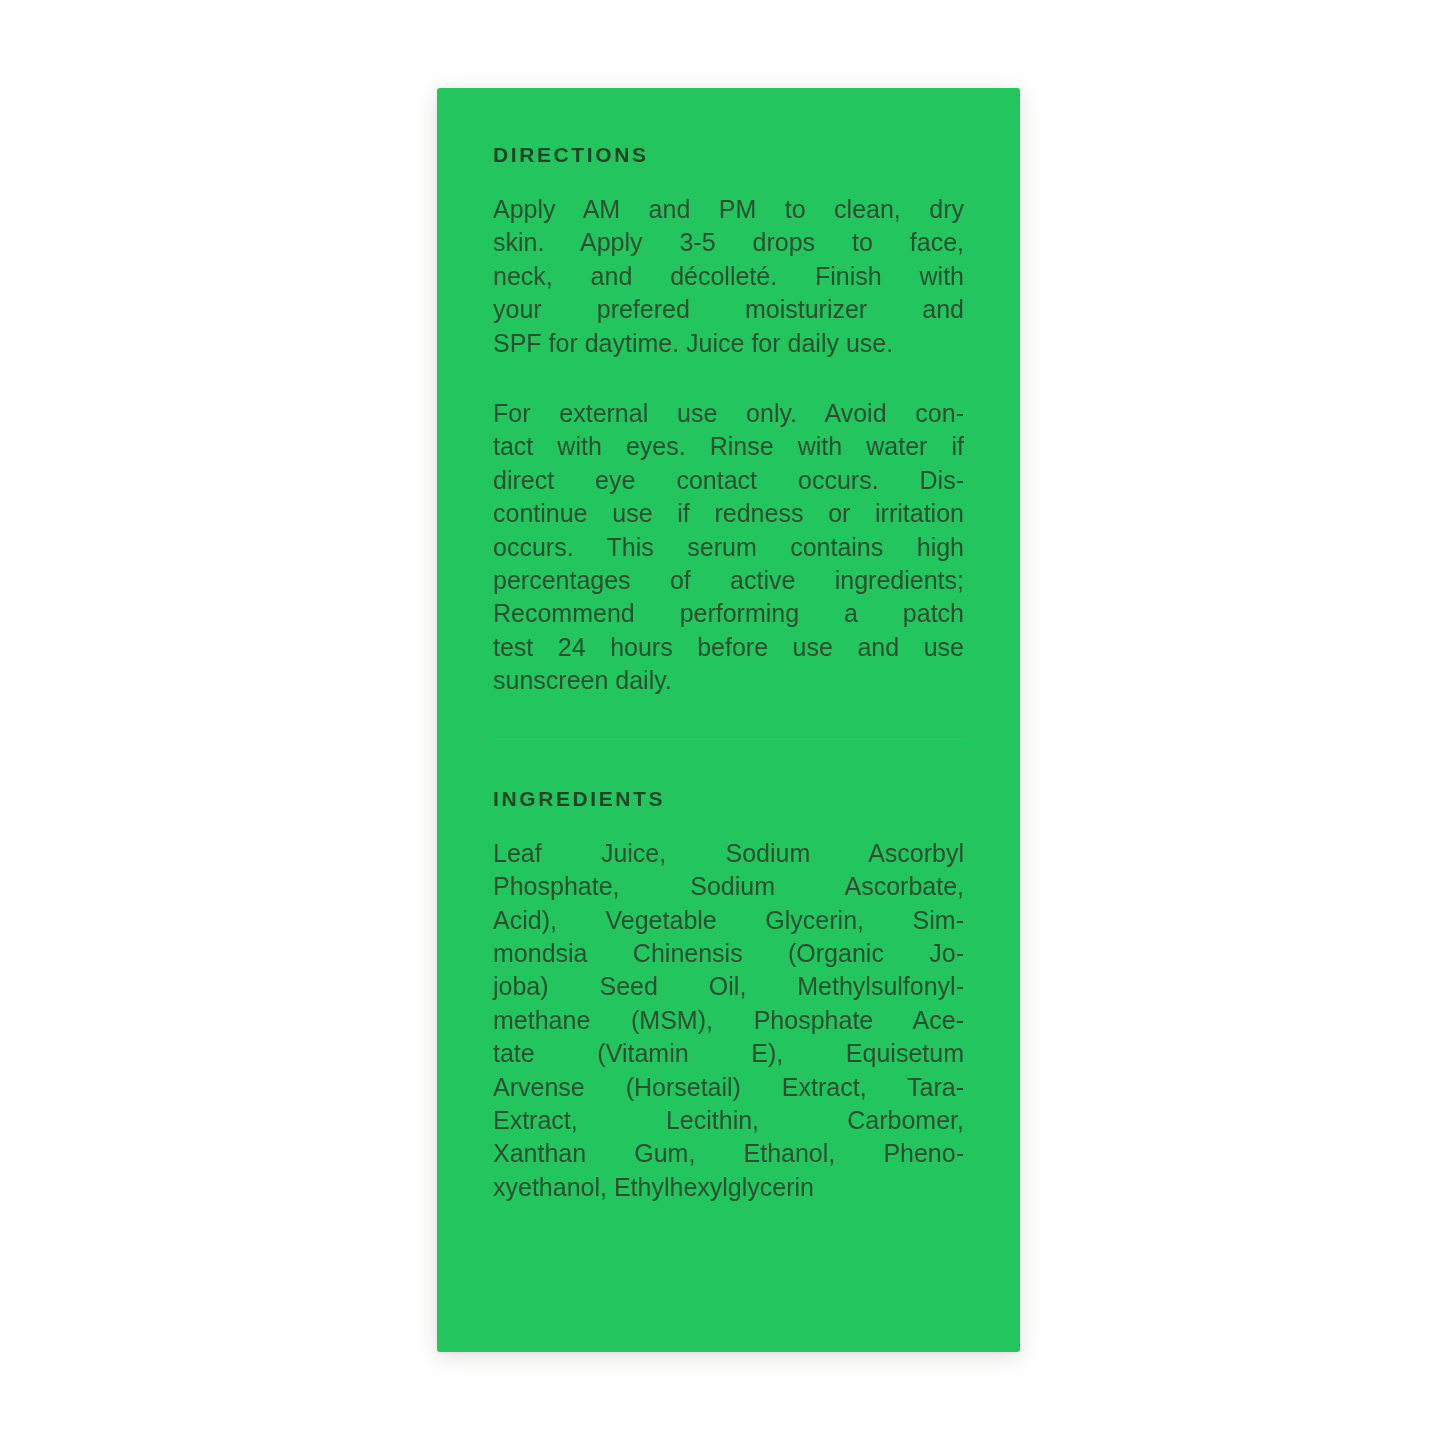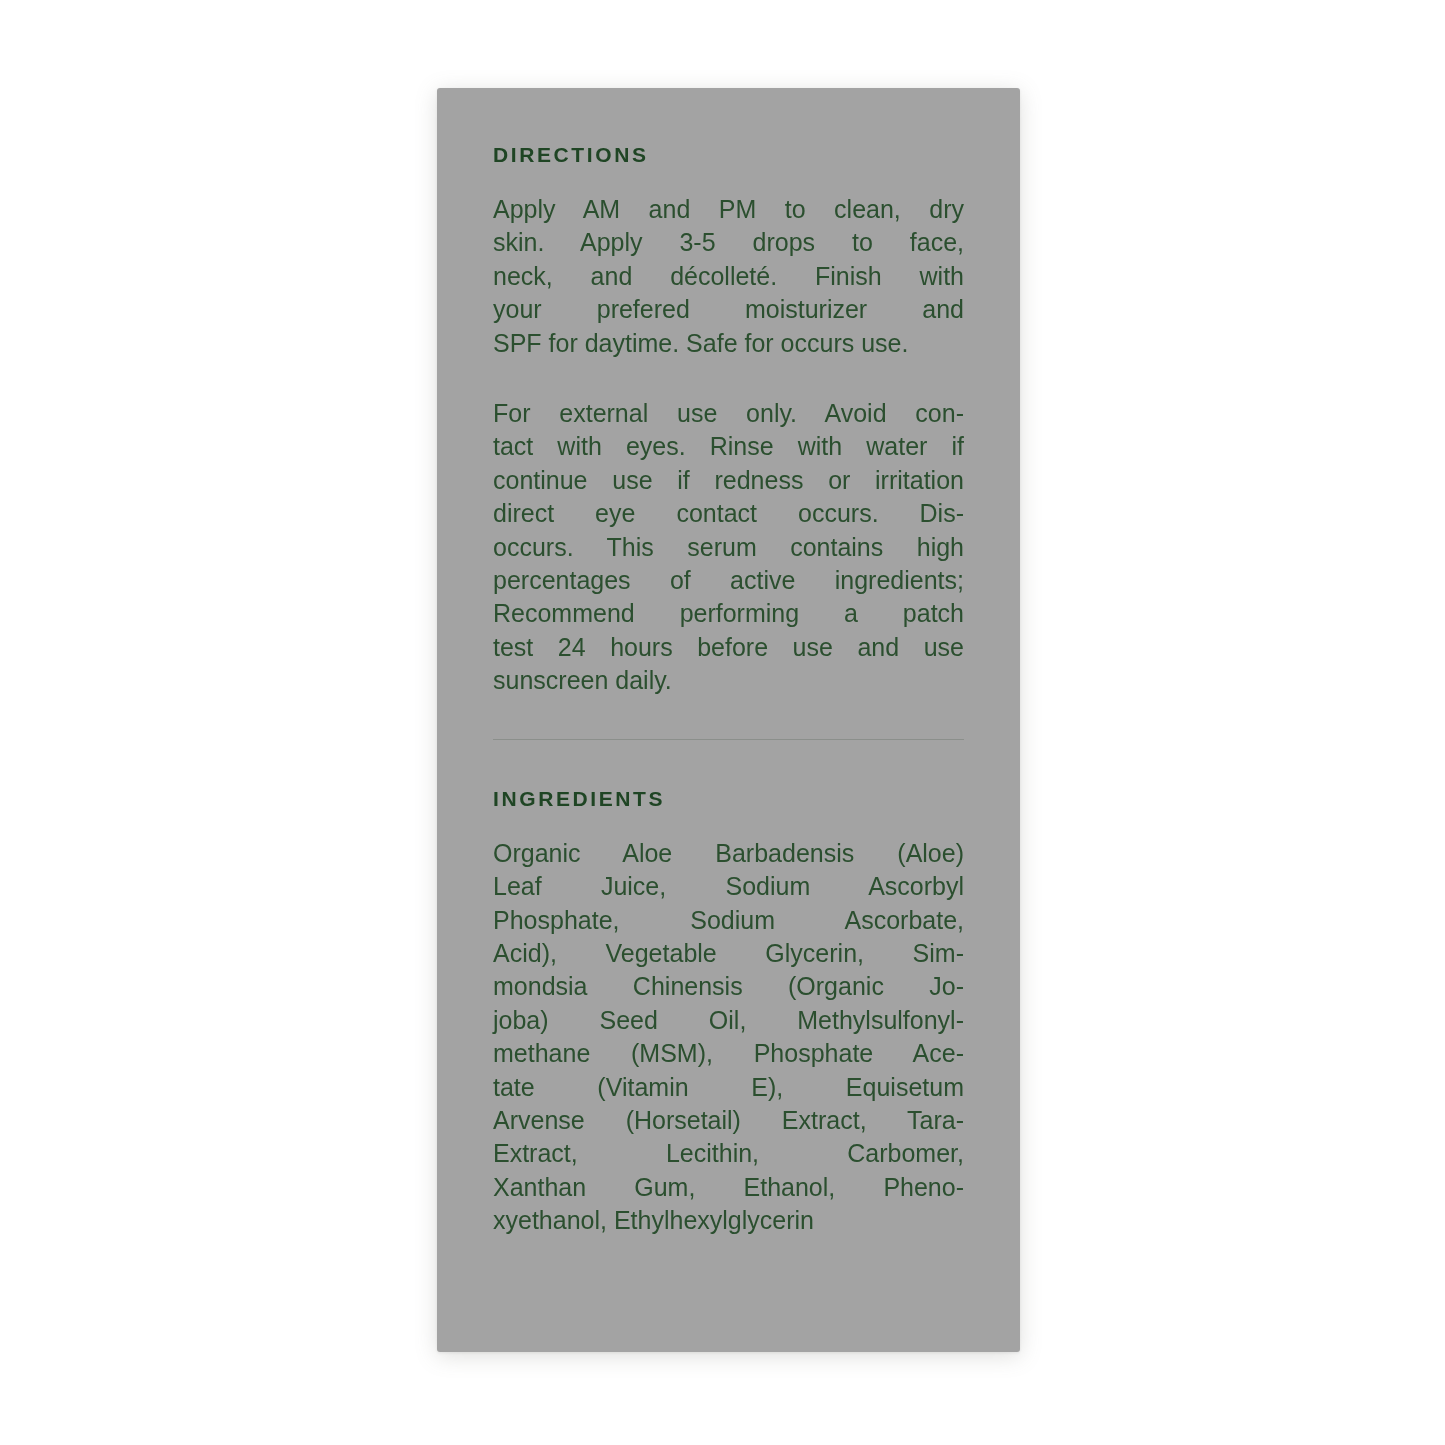--- a/index.html
+++ b/index.html
@@ -19,21 +19,21 @@
     overflow: hidden;
   }
   .card {
     position: absolute;
     left: 437px;
     top: 88px;
     width: 583px;
     height: 1264px;
     box-sizing: border-box;
     padding: 54px 56px 0 56px;
-    background: #a3a3a3;
+    background: #22c55e;
     border-radius: 3px;
     box-shadow: 0 4px 22px rgba(110, 110, 100, 0.22), 0 1px 3px rgba(0,0,0,0.07);
   }
   .section-heading {
     font-size: 21px;
     line-height: 26px;
     font-weight: bold;
     letter-spacing: 2.6px;
     color: #1f4524;
     margin: 0 0 25px 0;
@@ -69,43 +69,42 @@
   <div class="card">
 
     <section>
       <h2 class="section-heading">DIRECTIONS</h2>
       <div>
           <div class="paragraph">
             <div class="line">Apply AM and PM to clean, dry</div>
             <div class="line">skin. Apply 3-5 drops to face,</div>
             <div class="line">neck, and décolleté. Finish with</div>
             <div class="line">your prefered moisturizer and</div>
-            <div class="line last">SPF for daytime. Safe for occurs use.</div>
+            <div class="line last">SPF for daytime. Juice for daily use.</div>
           </div>
           <div class="paragraph">
             <div class="line">For external use only. Avoid con-</div>
             <div class="line">tact with eyes. Rinse with water if</div>
+            <div class="line">direct eye contact occurs. Dis-</div>
             <div class="line">continue use if redness or irritation</div>
-            <div class="line">direct eye contact occurs. Dis-</div>
             <div class="line">occurs. This serum contains high</div>
             <div class="line">percentages of active ingredients;</div>
             <div class="line">Recommend performing a patch</div>
             <div class="line">test 24 hours before use and use</div>
             <div class="line last">sunscreen daily.</div>
           </div>
         </div>
     </section>
 
     <hr class="divider">
 
     <section>
       <h2 class="section-heading">INGREDIENTS</h2>
       <div>
           <div class="paragraph">
-            <div class="line">Organic Aloe Barbadensis (Aloe)</div>
             <div class="line">Leaf Juice, Sodium Ascorbyl</div>
             <div class="line">Phosphate, Sodium Ascorbate,</div>
             <div class="line">Acid), Vegetable Glycerin, Sim-</div>
             <div class="line">mondsia Chinensis (Organic Jo-</div>
             <div class="line">joba) Seed Oil, Methylsulfonyl-</div>
             <div class="line">methane (MSM), Phosphate Ace-</div>
             <div class="line">tate (Vitamin E), Equisetum</div>
             <div class="line">Arvense (Horsetail) Extract, Tara-</div>
             <div class="line">Extract, Lecithin, Carbomer,</div>
             <div class="line">Xanthan Gum, Ethanol, Pheno-</div>

